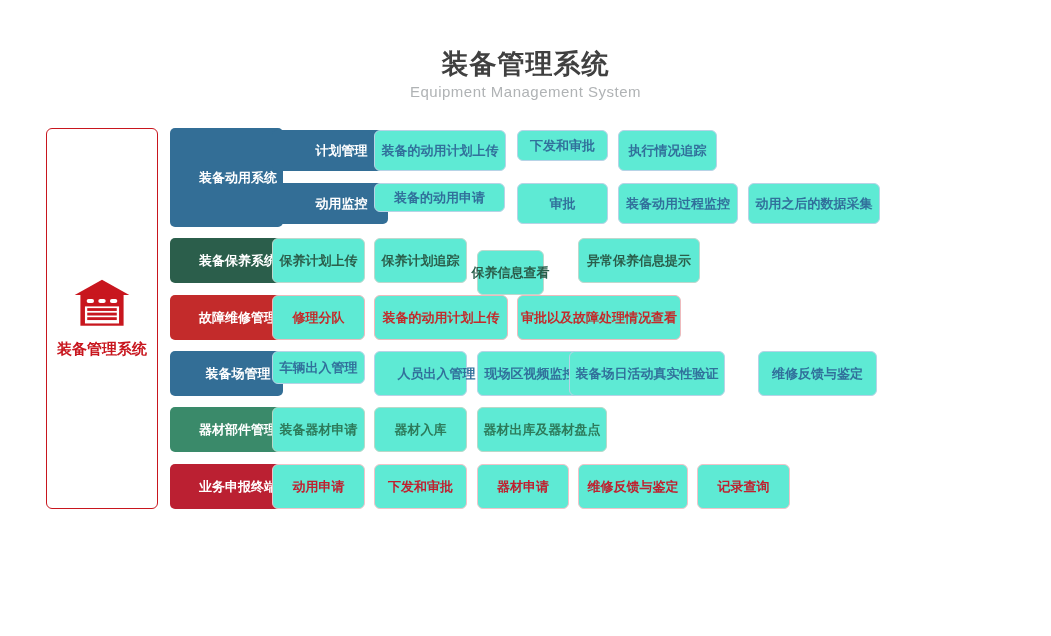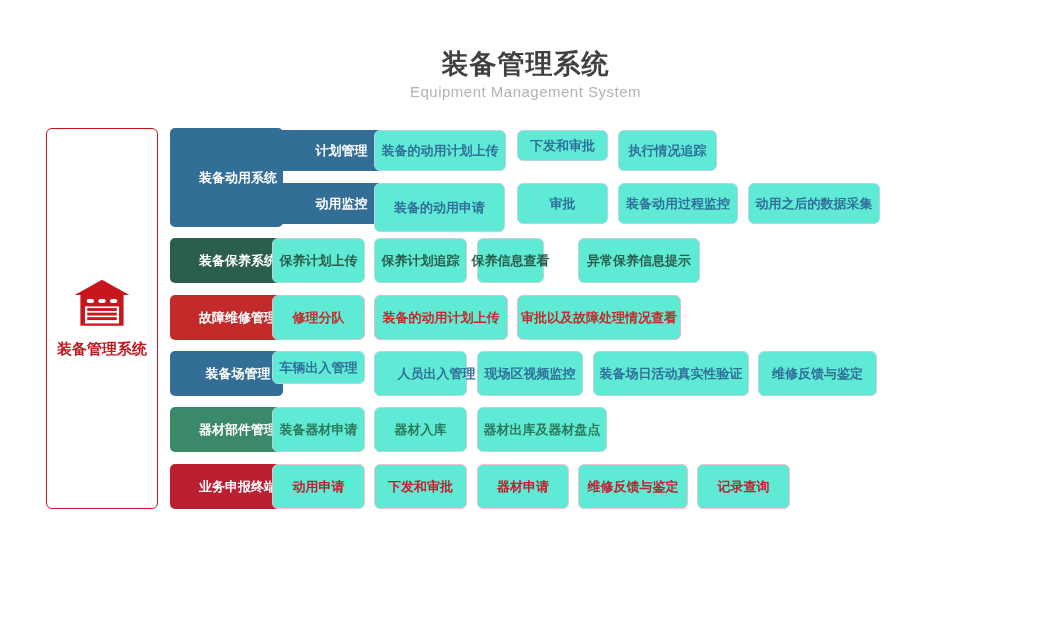--- a/index.html
+++ b/index.html
@@ -62,38 +62,38 @@
     <div class="root-label">装备管理系统</div>
   </div>
 
   <div id="nodes">
       <div class="cat-box" style="left: 170px; top: 128px; width: 90px; height: 99px; background: rgb(51, 110, 150);">装备动用系统</div>
       <div class="sub-box" style="left: 272px; top: 130px; width: 93px; height: 41px; background: rgb(51, 110, 150);">计划管理</div>
       <div class="item-box" style="left: 374px; top: 130px; width: 132px; height: 41px; border-color: rgb(183, 211, 230); color: rgb(49, 112, 155);">装备的动用计划上传</div>
       <div class="item-box" style="left: 517px; top: 130px; width: 91px; height: 31px; border-color: rgb(183, 211, 230); color: rgb(49, 112, 155);">下发和审批</div>
       <div class="item-box" style="left: 618px; top: 130px; width: 99px; height: 41px; border-color: rgb(183, 211, 230); color: rgb(49, 112, 155);">执行情况追踪</div>
       <div class="sub-box" style="left: 272px; top: 183px; width: 93px; height: 41px; background: rgb(51, 110, 150);">动用监控</div>
-      <div class="item-box" style="left: 374px; top: 183px; width: 131px; height: 49px; border-color: rgb(183, 211, 230); color: rgb(49, 112, 155);">装备的动用申请</div>
+      <div class="item-box" style="left: 374px; top: 183px; width: 131px; height: 29px; border-color: rgb(183, 211, 230); color: rgb(49, 112, 155);">装备的动用申请</div>
       <div class="item-box" style="left: 517px; top: 183px; width: 91px; height: 41px; border-color: rgb(183, 211, 230); color: rgb(49, 112, 155);">审批</div>
       <div class="item-box" style="left: 618px; top: 183px; width: 120px; height: 41px; border-color: rgb(183, 211, 230); color: rgb(49, 112, 155);">装备动用过程监控</div>
       <div class="item-box" style="left: 748px; top: 183px; width: 132px; height: 41px; border-color: rgb(183, 211, 230); color: rgb(49, 112, 155);">动用之后的数据采集</div>
       <div class="cat-box" style="left: 170px; top: 238px; width: 90px; height: 45px; background: rgb(43, 94, 75);">装备保养系统</div>
       <div class="item-box" style="left: 272px; top: 238px; width: 93px; height: 45px; border-color: rgb(189, 216, 205); color: rgb(43, 94, 75);">保养计划上传</div>
       <div class="item-box" style="left: 374px; top: 238px; width: 93px; height: 45px; border-color: rgb(189, 216, 205); color: rgb(43, 94, 75);">保养计划追踪</div>
-      <div class="item-box" style="left: 477px; top: 238px; width: 67px; height: 45px; border-color: rgb(189, 216, 205); color: rgb(43, 94, 75);">保养信息查看</div>
+      <div class="item-box" style="left: 477px; top: 250px; width: 67px; height: 45px; border-color: rgb(189, 216, 205); color: rgb(43, 94, 75);">保养信息查看</div>
       <div class="item-box" style="left: 578px; top: 238px; width: 122px; height: 45px; border-color: rgb(189, 216, 205); color: rgb(43, 94, 75);">异常保养信息提示</div>
       <div class="cat-box" style="left: 170px; top: 295px; width: 90px; height: 45px; background: rgb(195, 43, 43);">故障维修管理</div>
       <div class="item-box" style="left: 272px; top: 295px; width: 93px; height: 45px; border-color: rgb(238, 186, 189); color: rgb(195, 43, 43);">修理分队</div>
       <div class="item-box" style="left: 374px; top: 295px; width: 134px; height: 45px; border-color: rgb(238, 186, 189); color: rgb(195, 43, 43);">装备的动用计划上传</div>
       <div class="item-box" style="left: 517px; top: 295px; width: 164px; height: 45px; border-color: rgb(238, 186, 189); color: rgb(195, 43, 43);">审批以及故障处理情况查看</div>
       <div class="cat-box" style="left: 170px; top: 351px; width: 90px; height: 45px; background: rgb(51, 110, 150);">装备场管理</div>
       <div class="item-box" style="left: 272px; top: 351px; width: 93px; height: 33px; border-color: rgb(183, 211, 230); color: rgb(49, 112, 155); text-align: right;">车辆出入管理</div>
       <div class="item-box" style="left: 374px; top: 351px; width: 93px; height: 45px; border-color: rgb(183, 211, 230); color: rgb(49, 112, 155); padding-left: 32px;">人员出入管理</div>
       <div class="item-box" style="left: 477px; top: 351px; width: 106px; height: 45px; border-color: rgb(183, 211, 230); color: rgb(49, 112, 155);">现场区视频监控</div>
-      <div class="item-box" style="left: 593px; top: 351px; width: 156px; height: 45px; border-color: rgb(183, 211, 230); color: rgb(49, 112, 155);">装备场日活动真实性验证</div>
+      <div class="item-box" style="left: 569px; top: 351px; width: 156px; height: 45px; border-color: rgb(183, 211, 230); color: rgb(49, 112, 155);">装备场日活动真实性验证</div>
       <div class="item-box" style="left: 758px; top: 351px; width: 119px; height: 45px; border-color: rgb(183, 211, 230); color: rgb(49, 112, 155);">维修反馈与鉴定</div>
       <div class="cat-box" style="left: 170px; top: 407px; width: 90px; height: 45px; background: rgb(58, 138, 106);">器材部件管理</div>
       <div class="item-box" style="left: 272px; top: 407px; width: 93px; height: 45px; border-color: rgb(184, 216, 200); color: rgb(45, 122, 90);">装备器材申请</div>
       <div class="item-box" style="left: 374px; top: 407px; width: 93px; height: 45px; border-color: rgb(184, 216, 200); color: rgb(45, 122, 90);">器材入库</div>
       <div class="item-box" style="left: 477px; top: 407px; width: 130px; height: 45px; border-color: rgb(184, 216, 200); color: rgb(45, 122, 90);">器材出库及器材盘点</div>
       <div class="cat-box" style="left: 170px; top: 464px; width: 90px; height: 45px; background: rgb(187, 32, 50);">业务申报终端</div>
       <div class="item-box" style="left: 272px; top: 464px; width: 93px; height: 45px; border-color: rgb(240, 195, 201); color: rgb(192, 32, 47);">动用申请</div>
       <div class="item-box" style="left: 374px; top: 464px; width: 93px; height: 45px; border-color: rgb(240, 195, 201); color: rgb(192, 32, 47);">下发和审批</div>
       <div class="item-box" style="left: 477px; top: 464px; width: 92px; height: 45px; border-color: rgb(240, 195, 201); color: rgb(192, 32, 47);">器材申请</div>
       <div class="item-box" style="left: 578px; top: 464px; width: 110px; height: 45px; border-color: rgb(240, 195, 201); color: rgb(192, 32, 47);">维修反馈与鉴定</div>

